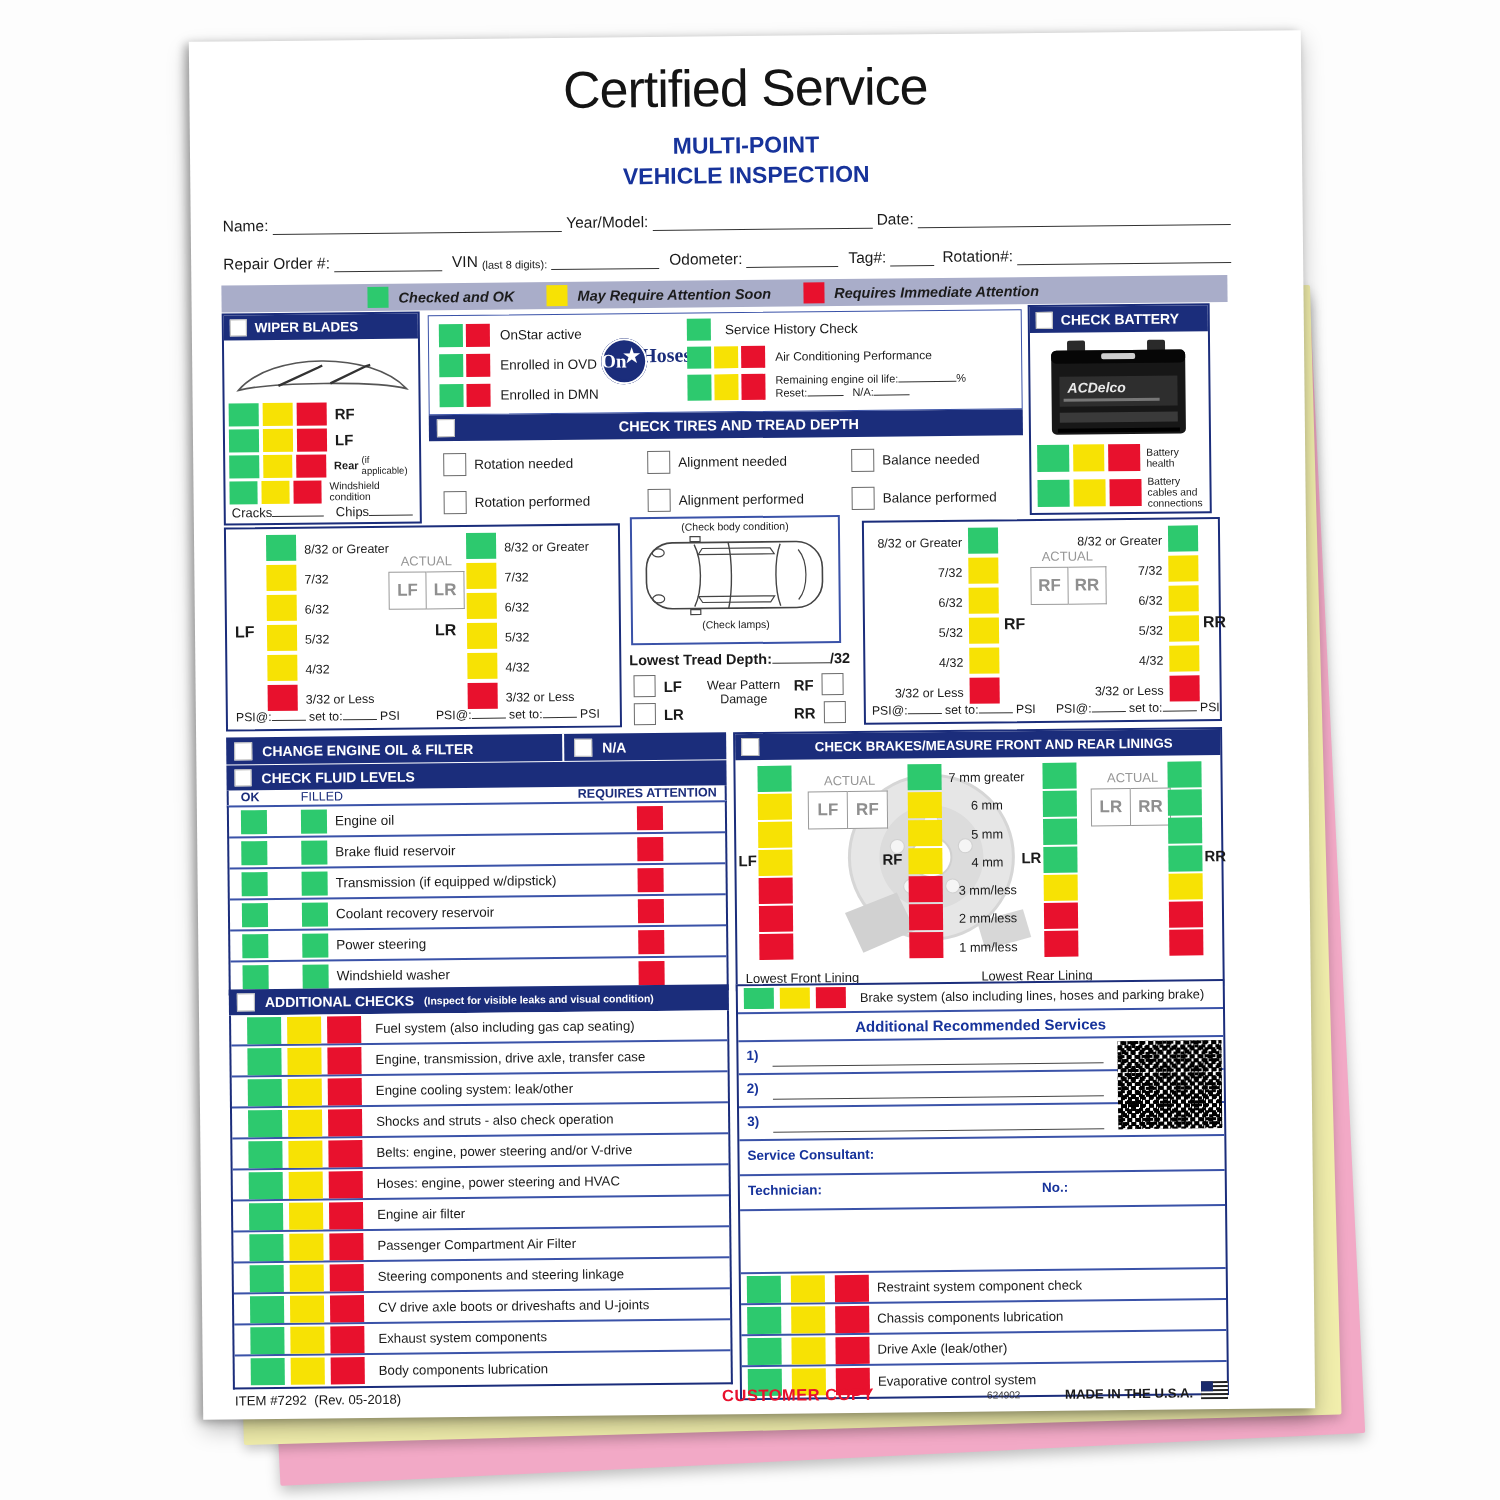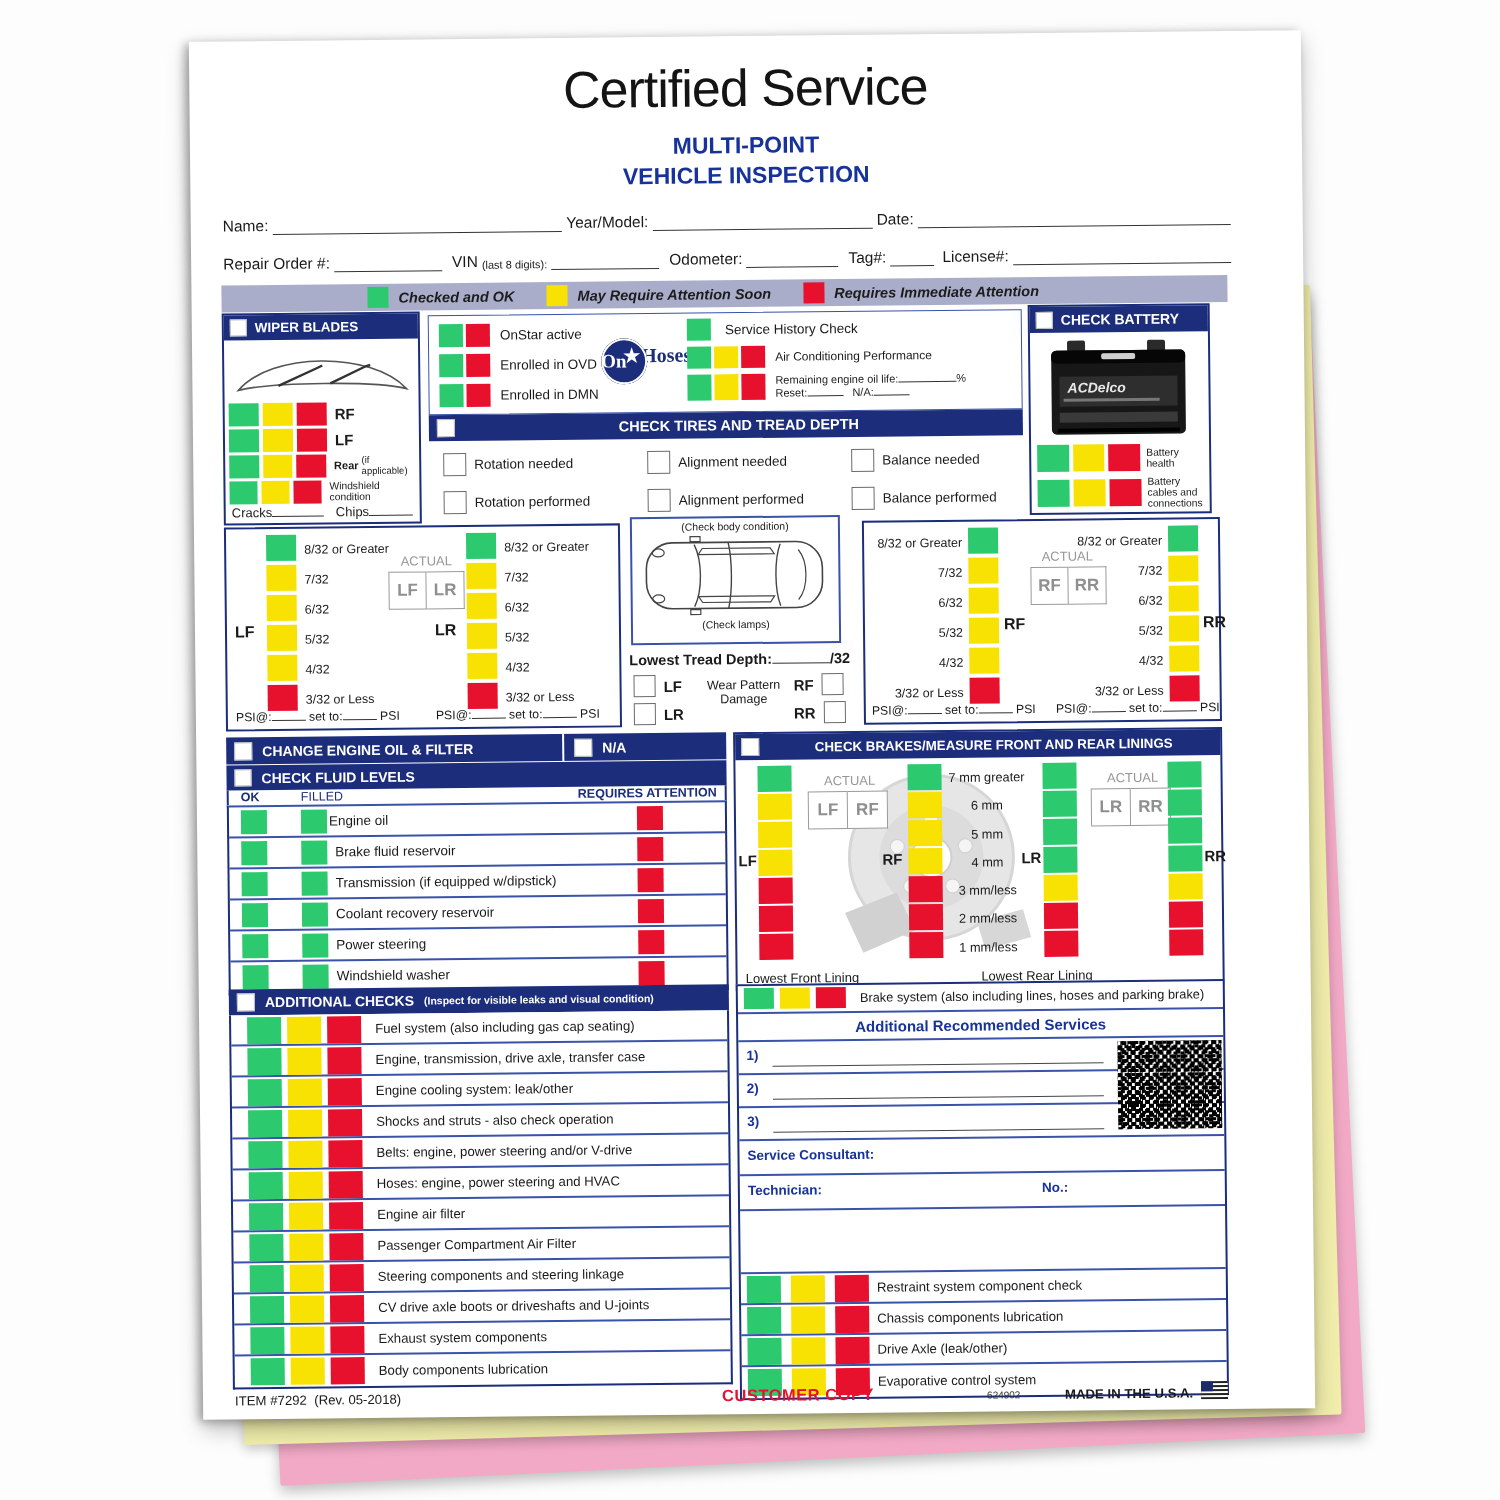--- a/index.html
+++ b/index.html
@@ -90,21 +90,21 @@
   <div class="abs inforow" style="top:214px">
     <span>Repair Order #:</span>
     <span class="uline" style="width:108px"></span>
     <span style="margin-left:6px">VIN</span>
     <span style="font-size:11px;align-self:flex-end">(last 8 digits):</span>
     <span class="uline" style="width:108px"></span>
     <span style="margin-left:6px">Odometer:</span>
     <span class="uline" style="width:92px"></span>
     <span style="margin-left:6px">Tag#:</span>
     <span class="uline" style="width:44px"></span>
-    <span style="margin-left:4px">License#:</span>
+    <span style="margin-left:4px">Rotation#:</span>
     <span class="uline" style="flex:1"></span>
   </div>
 
   <div class="abs" id="legend">
     <span class="sq g"></span>
     <span class="t">Checked and OK</span>
     <span class="sq y"></span>
     <span class="t">May Require Attention Soon</span>
     <span class="sq r"></span>
     <span class="t">Requires Immediate Attention</span>
@@ -513,21 +513,21 @@
   </div>
   <div class="abs" style="left:30px;top:749px;width:500px;height:15px;border-left:2.5px solid var(--navy);border-right:2.5px solid var(--navy);box-sizing:border-box">
     <span class="abs" style="left:12px;font-weight:bold;font-size:12.5px;color:var(--navy)">OK</span>
     <span class="abs" style="left:72px;font-weight:normal;font-size:12.5px;color:var(--navy)">FILLED</span>
     <span class="abs" style="right:8px;font-weight:bold;font-size:12.5px;color:var(--navy)">REQUIRES ATTENTION</span>
   </div>
   <div class="abs" style="left:30px;top:764px;width:500px;border:2.5px solid var(--navy);border-top:2px solid var(--blue);box-sizing:border-box;background:#fff">
     <div class="fl-row blue-div">
       <span class="sq g abs" style="left:12px;top:3px;width:26px;height:24px"></span>
       <span class="sq g abs" style="left:72px;top:3px;width:26px;height:24px"></span>
-      <span class="abs lbl" style="left:100px;top:7px">Engine oil</span>
+      <span class="abs lbl" style="left:106px;top:7px">Engine oil</span>
       <span class="sq r abs" style="left:408px;top:3px;width:26px;height:24px"></span>
     </div>
     <div class="fl-row blue-div">
       <span class="sq g abs" style="left:12px;top:3px;width:26px;height:24px"></span>
       <span class="sq g abs" style="left:72px;top:3px;width:26px;height:24px"></span>
       <span class="abs lbl" style="left:106px;top:7px">Brake fluid reservoir</span>
       <span class="sq r abs" style="left:408px;top:3px;width:26px;height:24px"></span>
     </div>
     <div class="fl-row blue-div">
       <span class="sq g abs" style="left:12px;top:3px;width:26px;height:24px"></span>

